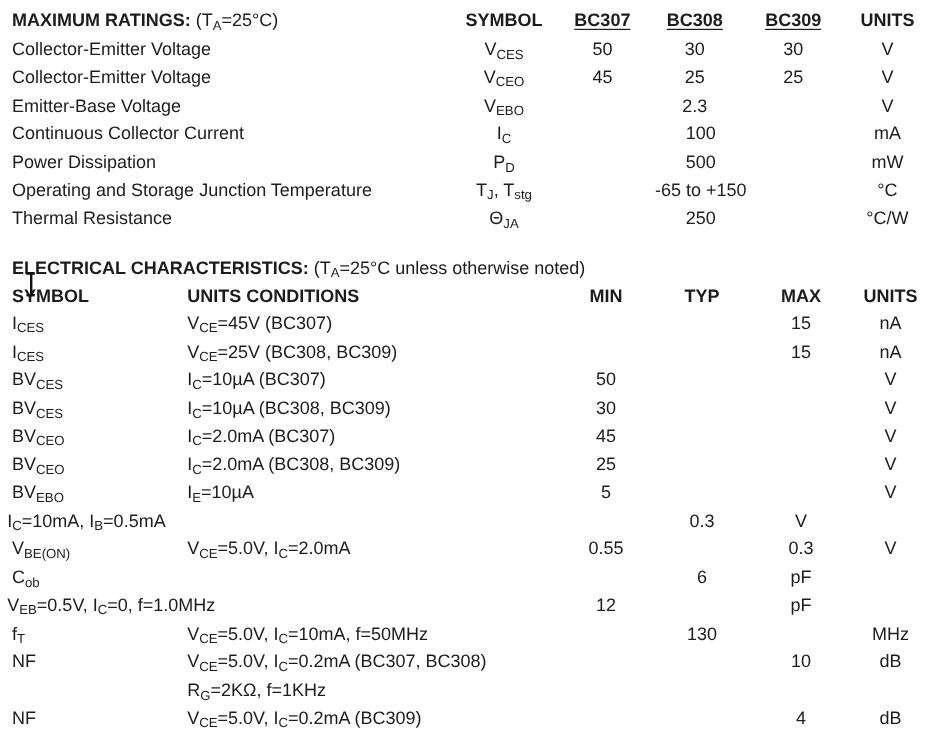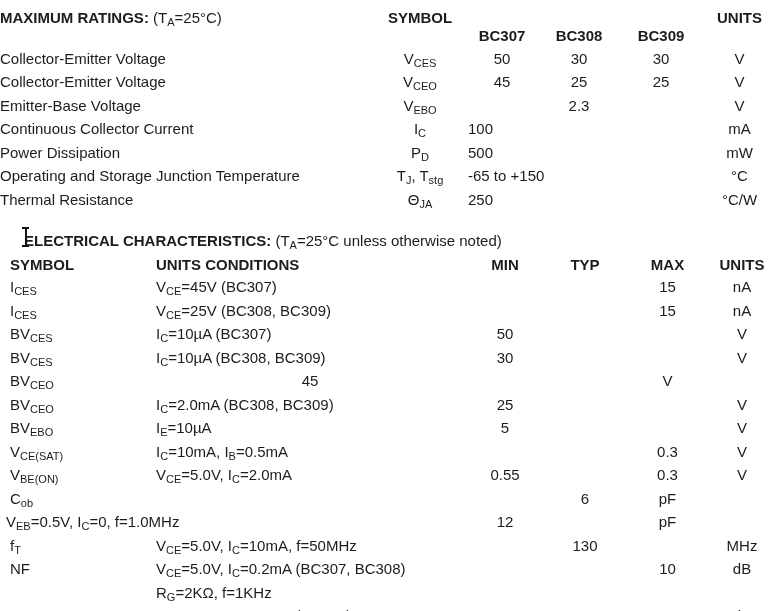--- a/index.html
+++ b/index.html
@@ -4,35 +4,35 @@
 <style>
   * { margin:0; padding:0; box-sizing:border-box; }
   html, body { background:#ffffff; }
   body {
     width:779px; height:611px; overflow:hidden; position:relative;
     font-family:"Liberation Sans","DejaVu Sans",sans-serif;
     font-size:15px; color:#1c1c1e; padding-top:7px;
     -webkit-font-smoothing:antialiased;
   }
   .bold { font-weight:bold; }
-  .u { text-underline-offset:2px;margin-top:18px; }
+  .u { text-decoration:underline; text-underline-offset:2px; }
   .sub { font-size:11px; position:relative; top:3px; }
   .cell { line-height:22.5px; white-space:nowrap; }
   .c { text-align:center; }
 
   
   .mrow { display:grid; grid-template-columns:372px 96px 68px 86px 78px 1fr; }
-  .mrow .param { }
+  .mrow .param { padding-left:10px; }
   .mrow .symc { text-align:center; }
-  .mrow .spanv { grid-column:3 / span 3; text-align:left; }
+  .mrow .spanv { grid-column:3 / span 3; text-align:center; }
   .mrow .unitsc { text-align:center; }
 
   
   .sec2 { margin-top:18px; }
-  .sec-title { line-height:22.5px; padding-left:24px; white-space:nowrap; }
+  .sec-title { line-height:22.5px; padding-left:10px; white-space:nowrap; }
   .erow { display:grid; grid-template-columns:150px 320px 70px 90px 75px 1fr; }
   .erow .sym { padding-left:10px; }
   .erow .test { padding-left:6px; }
 
   
   .ibeam { position:absolute; left:21px; top:227px; width:9px; height:20px; }
   .ibeam .stem { position:absolute; left:3.5px; top:1px; width:2px; height:18px; background:#111; }
   .ibeam .cap-t, .ibeam .cap-b { position:absolute; left:1px; width:7px; height:2px; background:#111; }
   .ibeam .cap-t { top:0; }
   .ibeam .cap-b { bottom:0; }
@@ -152,20 +152,21 @@
     <div class="cell sym">BV<span class="sub">CES</span></div>
     <div class="cell test">I<span class="sub">C</span>=10µA (BC308, BC309)</div>
     <div class="cell c">30</div>
     <div class="cell c"></div>
     <div class="cell c"></div>
     <div class="cell c">V</div>
   </div>
 
   <div class="erow">
     <div class="cell sym">BV<span class="sub">CEO</span></div>
+    <div class="cell test">I<span class="sub">C</span>=2.0mA (BC307)</div>
     <div class="cell c">45</div>
     <div class="cell c"></div>
     <div class="cell c"></div>
     <div class="cell c">V</div>
   </div>
 
   <div class="erow">
     <div class="cell sym">BV<span class="sub">CEO</span></div>
     <div class="cell test">I<span class="sub">C</span>=2.0mA (BC308, BC309)</div>
     <div class="cell c">25</div>
@@ -177,21 +178,20 @@
   <div class="erow">
     <div class="cell sym">BV<span class="sub">EBO</span></div>
     <div class="cell test">I<span class="sub">E</span>=10µA</div>
     <div class="cell c">5</div>
     <div class="cell c"></div>
     <div class="cell c"></div>
     <div class="cell c">V</div>
   </div>
 
   <div class="erow">
-    <div class="cell sym">V<span class="sub">CE(SAT)</span></div>
     <div class="cell test">I<span class="sub">C</span>=10mA, I<span class="sub">B</span>=0.5mA</div>
     <div class="cell c"></div>
     <div class="cell c"></div>
     <div class="cell c">0.3</div>
     <div class="cell c">V</div>
   </div>
 
   <div class="erow">
     <div class="cell sym">V<span class="sub">BE(ON)</span></div>
     <div class="cell test">V<span class="sub">CE</span>=5.0V, I<span class="sub">C</span>=2.0mA</div>

